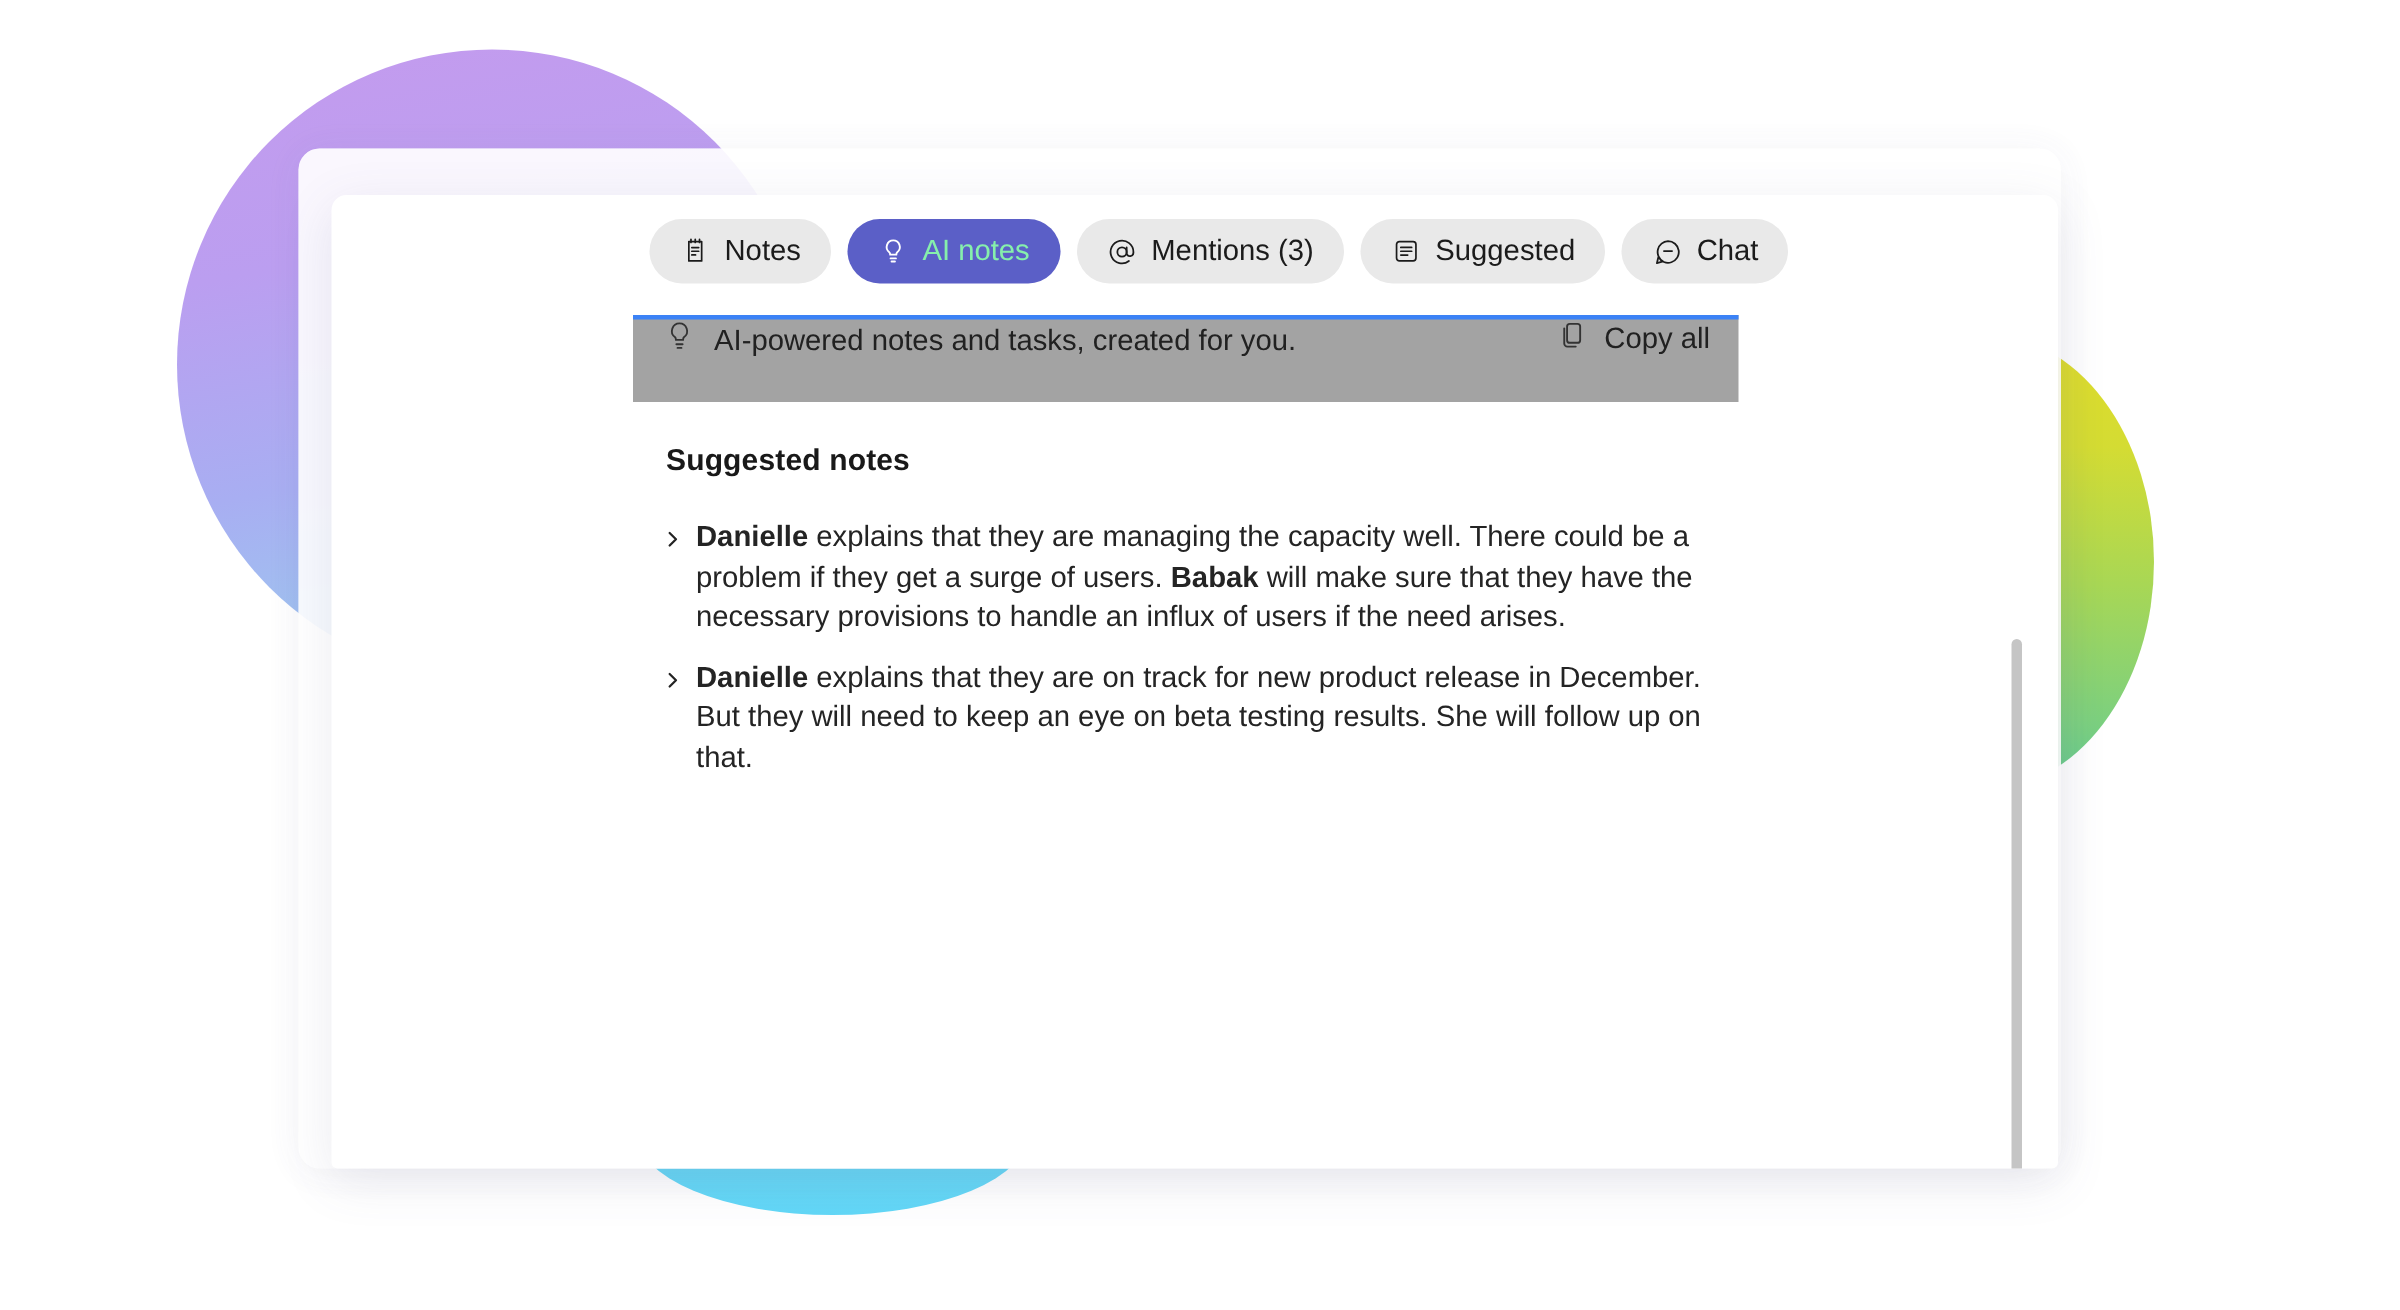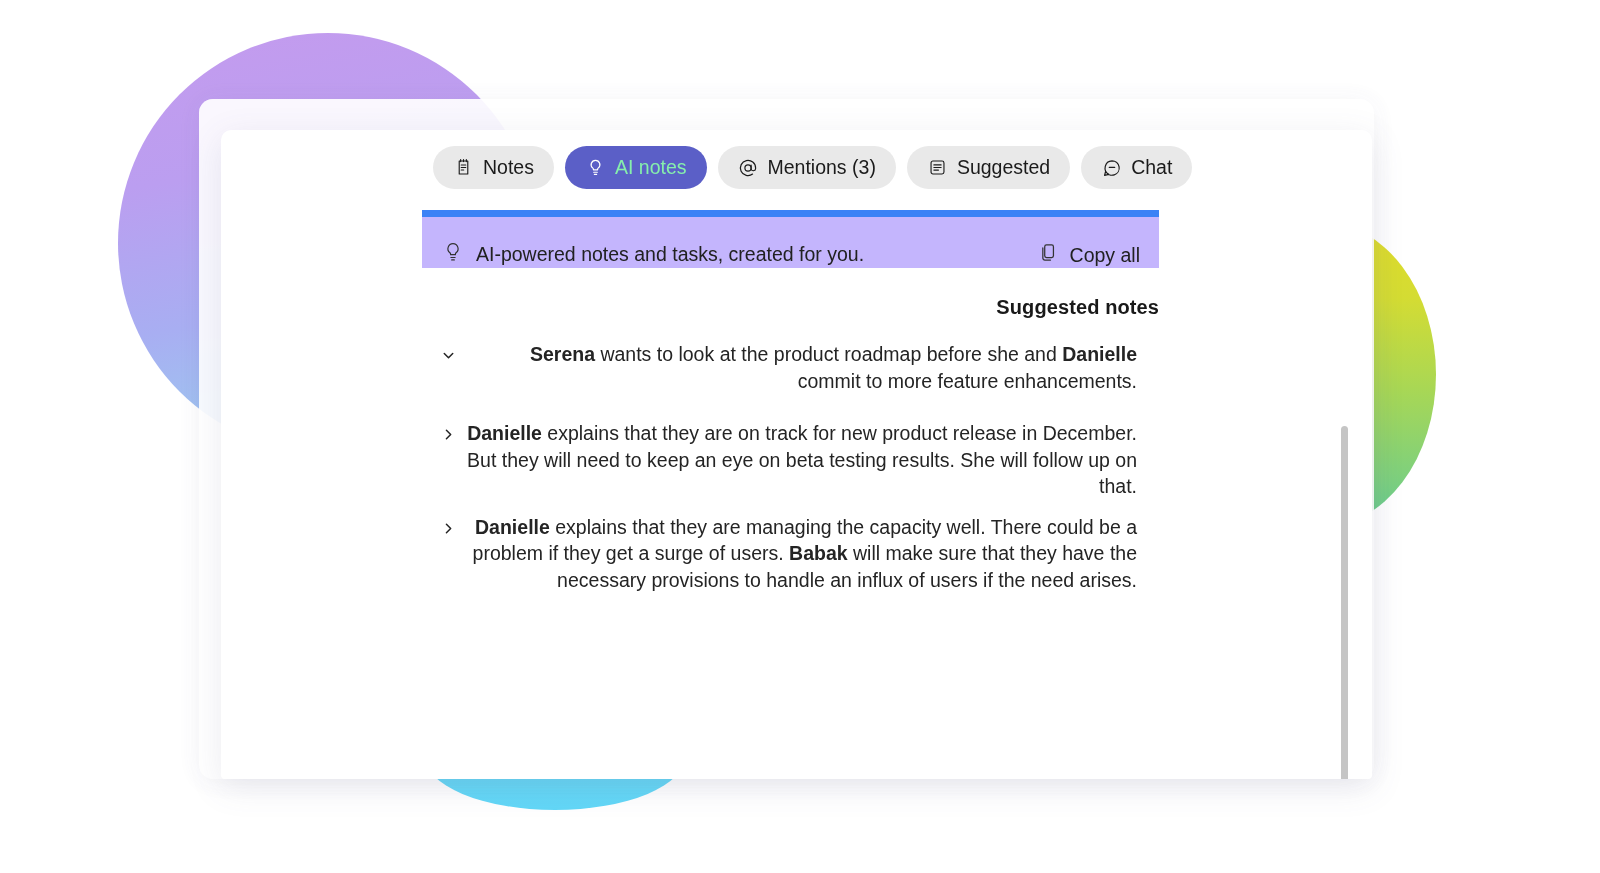--- a/index.html
+++ b/index.html
@@ -103,24 +103,24 @@
     justify-content: center;
     width: 21px; height: 21px;
   }
   .tab .glyph svg { display: block; }
 
   
   .subheader {
     position: absolute;
     left: 201px; top: 80px;
     width: 737px; height: 58px;
-    background: #c4b5fd;
-    border-top: 7px solid #3b82f6;
-    display: flex;
-    align-items: flex-end;
+    background: #a3a3a3;
+    border-top: 3px solid #3b82f6;
+    display: flex;
+    align-items: flex-start;
     padding: 0 19px 0 20px;
   }
   .subheader-left {
     display: flex;
     align-items: center;
     gap: 12px;
     font-size: 19.5px;
     color: #212121;
   }
   .copy-all {
@@ -133,21 +133,20 @@
     cursor: pointer;
     user-select: none;
   }
 
   
   .notes-body {
     position: absolute;
     left: 201px; top: 138px;
     width: 737px; height: 511px;
     padding: 28px 0 0 0;
-    text-align: right;
   }
 
   .section-title {
     font-size: 20px;
     font-weight: bold;
     color: #191919;
     margin: 0 0 22px 22px;
     letter-spacing: 0.1px;
   }
 
@@ -325,53 +324,43 @@
           </svg>
         </span>
         <span>Copy all</span>
       </div>
     </div>
 
     <div class="notes-body">
 
       <div class="section-title">Suggested notes</div>
 
-      <div class="note-item">
-        <div class="chev">
-          <svg width="15" height="15" viewBox="0 0 16 16" fill="none" stroke="#242424" stroke-width="1.6" stroke-linecap="round" stroke-linejoin="round">
-            <path d="M3.5 5.8 8 10.3l4.5-4.5"></path>
-          </svg>
-        </div>
-        <div class="note-text">
-          <b>Serena</b><span> wants to look at the product roadmap before she and </span><b>Danielle</b><span> commit to more feature enhancements.</span>
-        </div>
-      </div>
 
       <ul class="sub-list">
       </ul>
 
       <div class="note-item spacer-note">
         <div class="chev">
           <svg width="15" height="15" viewBox="0 0 16 16" fill="none" stroke="#242424" stroke-width="1.6" stroke-linecap="round" stroke-linejoin="round">
             <path d="M5.8 3.5 10.3 8l-4.5 4.5"></path>
           </svg>
         </div>
         <div class="note-text">
-          <b>Danielle</b><span> explains that they are on track for new product release in December. But they will need to keep an eye on beta testing results. She will follow up on that.</span>
+          <b>Danielle</b><span> explains that they are managing the capacity well. There could be a problem if they get a surge of users. </span><b>Babak</b><span> will make sure that they have the necessary provisions to handle an influx of users if the need arises.</span>
         </div>
       </div>
 
       <div class="note-item spacer-note">
         <div class="chev">
           <svg width="15" height="15" viewBox="0 0 16 16" fill="none" stroke="#242424" stroke-width="1.6" stroke-linecap="round" stroke-linejoin="round">
             <path d="M5.8 3.5 10.3 8l-4.5 4.5"></path>
           </svg>
         </div>
         <div class="note-text">
-          <b>Danielle</b><span> explains that they are managing the capacity well. There could be a problem if they get a surge of users. </span><b>Babak</b><span> will make sure that they have the necessary provisions to handle an influx of users if the need arises.</span>
+          <b>Danielle</b><span> explains that they are on track for new product release in December. But they will need to keep an eye on beta testing results. She will follow up on that.</span>
         </div>
       </div>
 
     </div>
 
     <div class="scrollbar-track">
       <div class="scrollbar-thumb"></div>
     </div>
 
 

